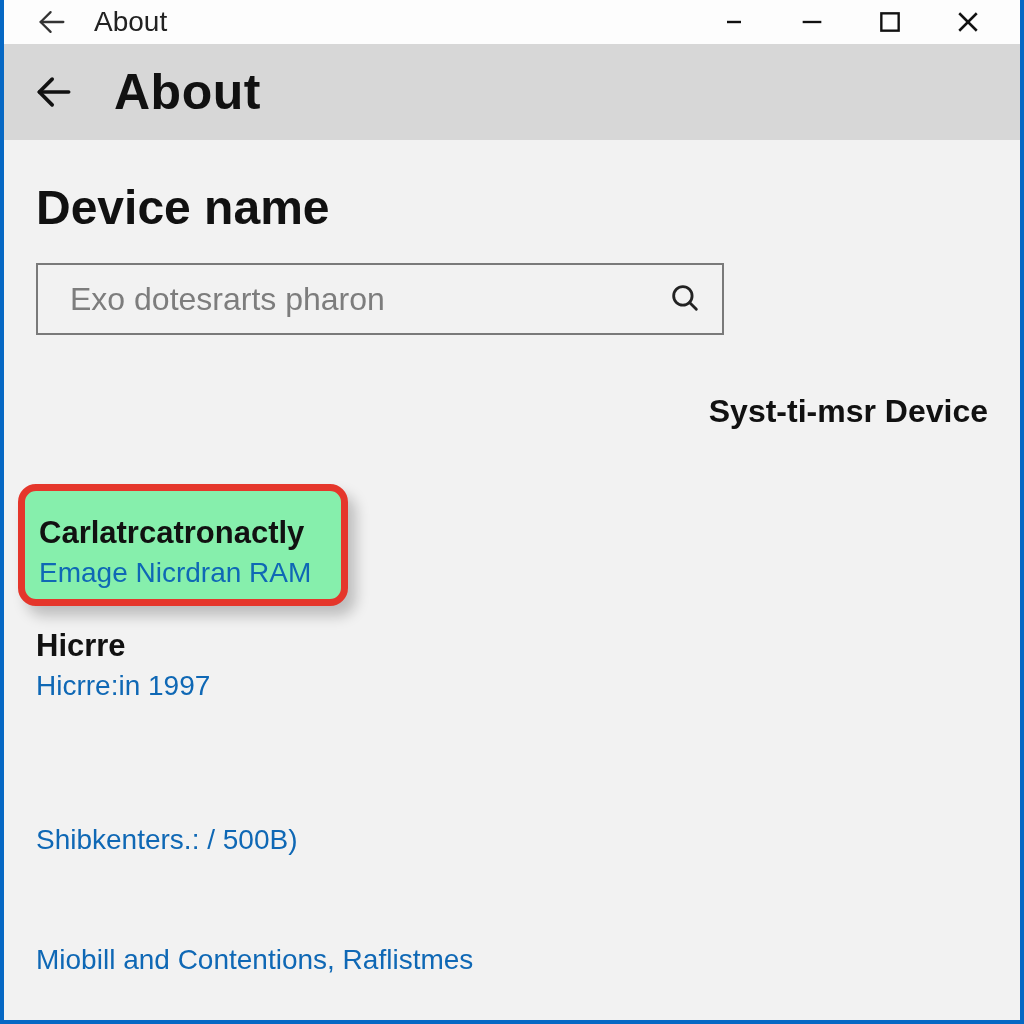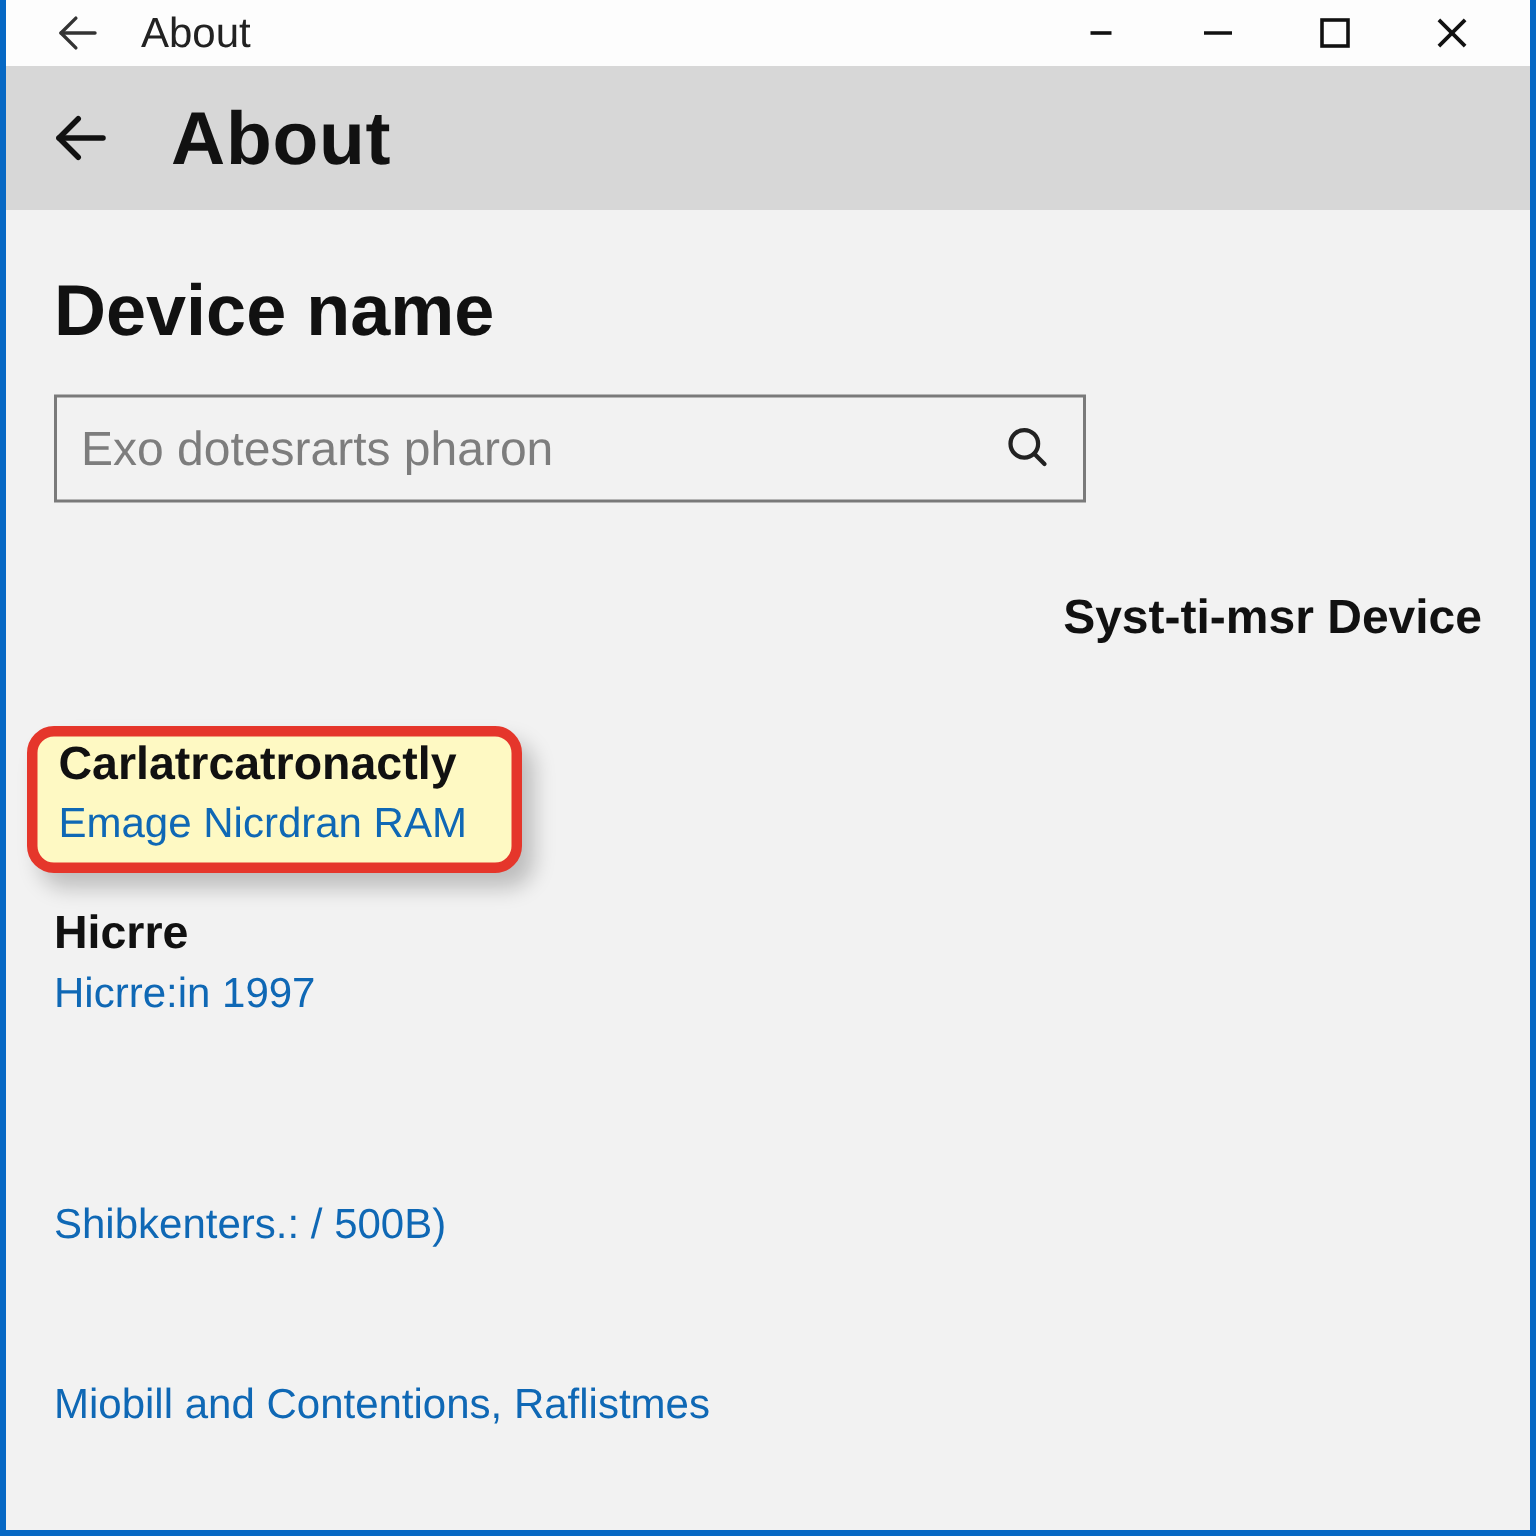--- a/index.html
+++ b/index.html
@@ -65,21 +65,21 @@
     color:#111;
     margin-bottom: 28px;
   }
   .search-wrap {
     width: 688px;
     height: 72px;
     border: 2px solid #7a7a7a;
     background:#f2f2f2;
     display:flex;
     align-items:center;
-    padding: 0 18px 0 16px;
+    padding: 0 18px 0 32px;
     margin-bottom: 58px;
   }
   .search-input {
     flex:1;
     border:none;
     background:transparent;
     font-size: 32px;
     color:#6f6f6f;
     outline:none;
     font-family: inherit;
@@ -105,26 +105,26 @@
   }
   .spec-link {
     font-size: 28px;
     font-weight: 400;
     color: #0f68b5;
   }
   .highlight-box {
     position: relative;
     border: 7px solid #e5362b;
     border-radius: 18px;
-    padding: 0 30px 10px 14px;
+    padding: 24px 30px 10px 14px;
     margin-left: -18px;
     margin-bottom: 22px;
     display:inline-block;
     box-shadow: 8px 10px 14px rgba(0,0,0,0.22);
-    background: #fef9c3;
+    background: #86efac;
   }
   .gap-lg { height: 34px; }
   .gap-xl { height: 60px; }
   svg { display:block; }
 </style>
 </head>
 <body>
 
 <div class="titlebar">
   <div class="tb-back">

